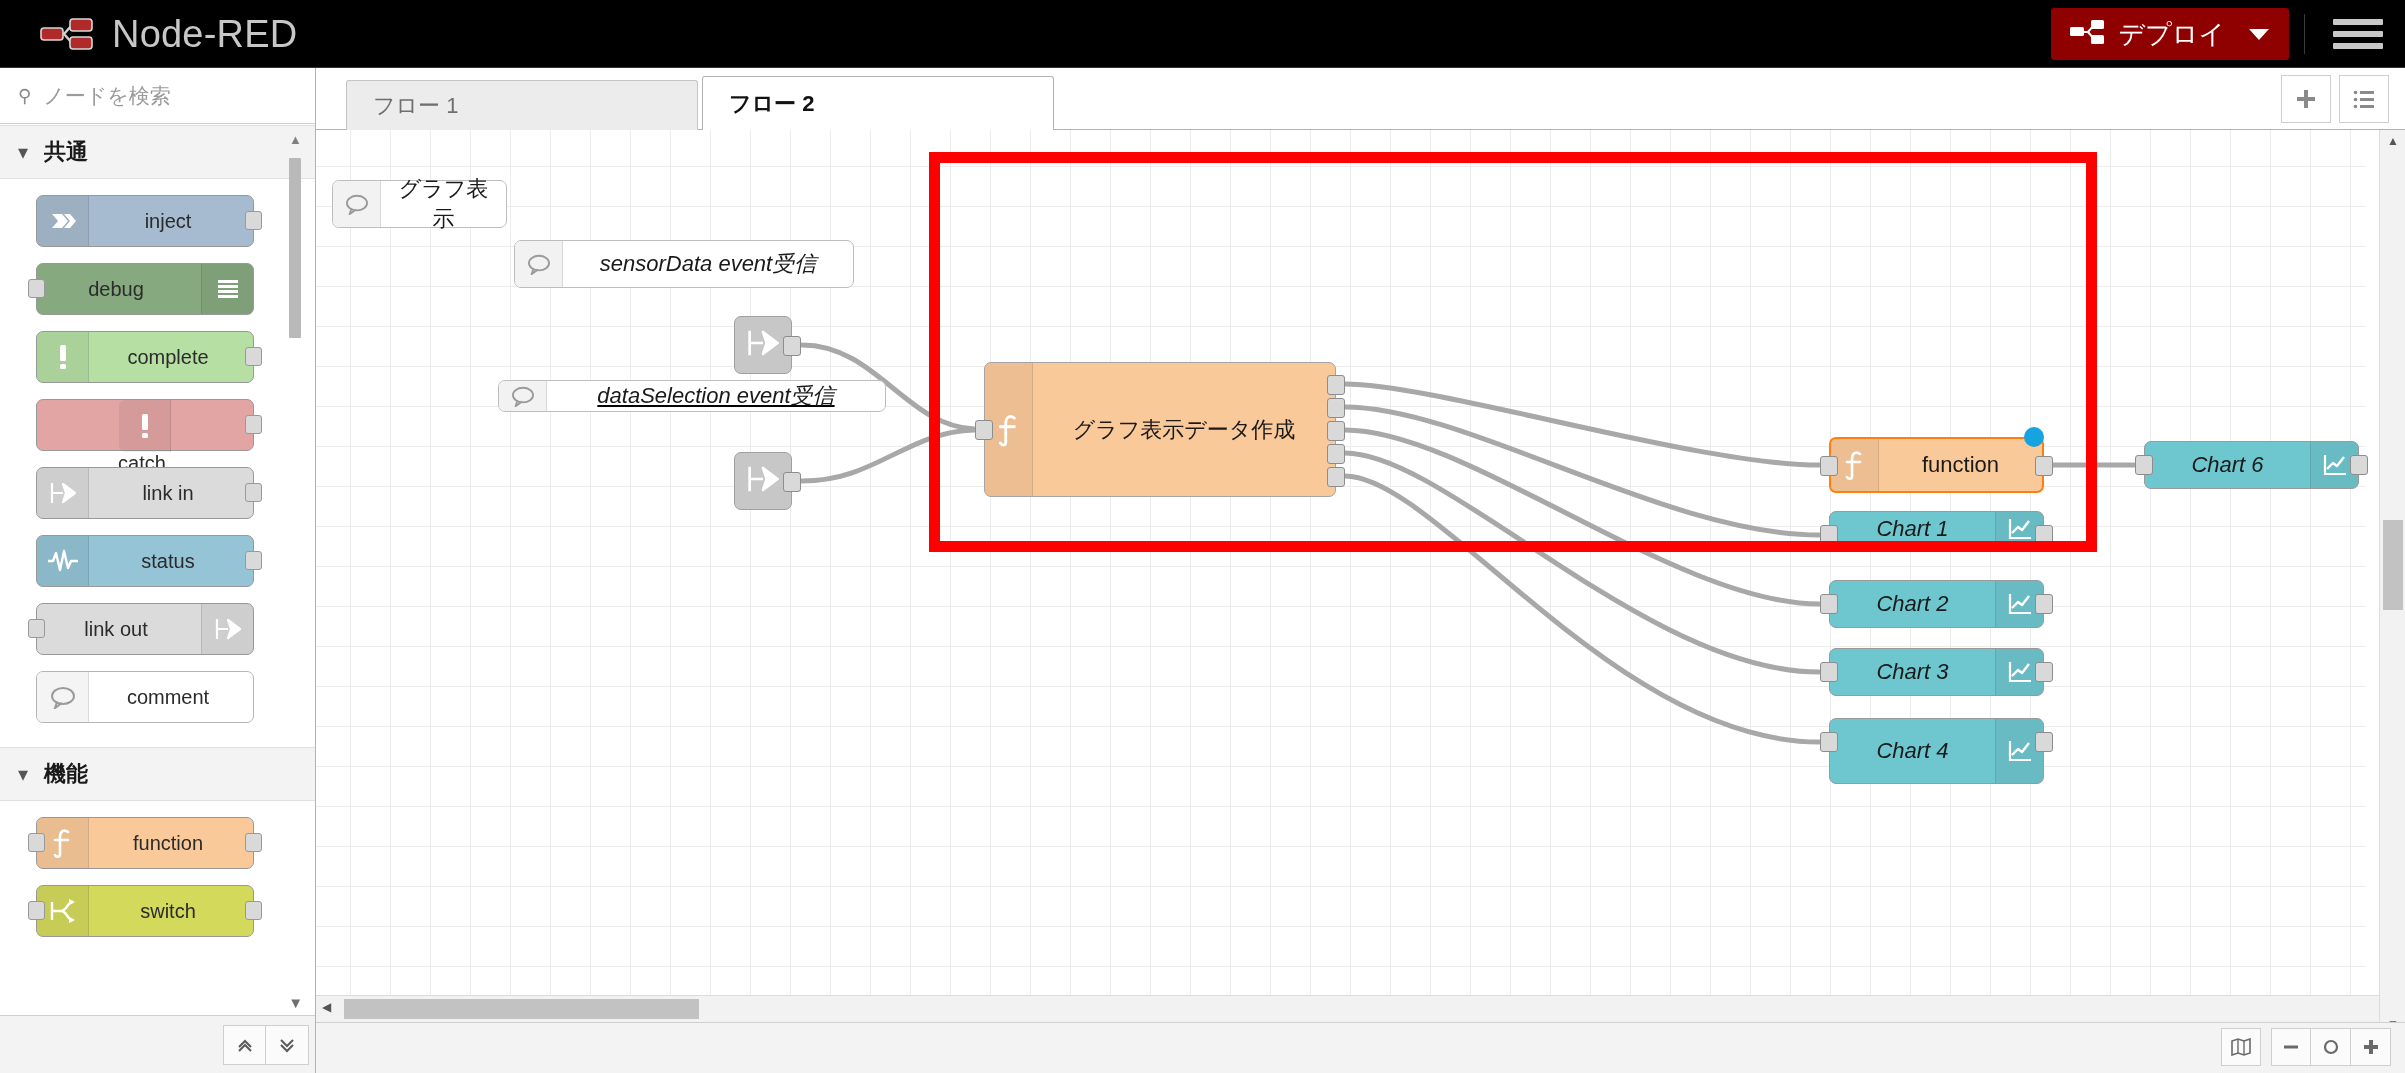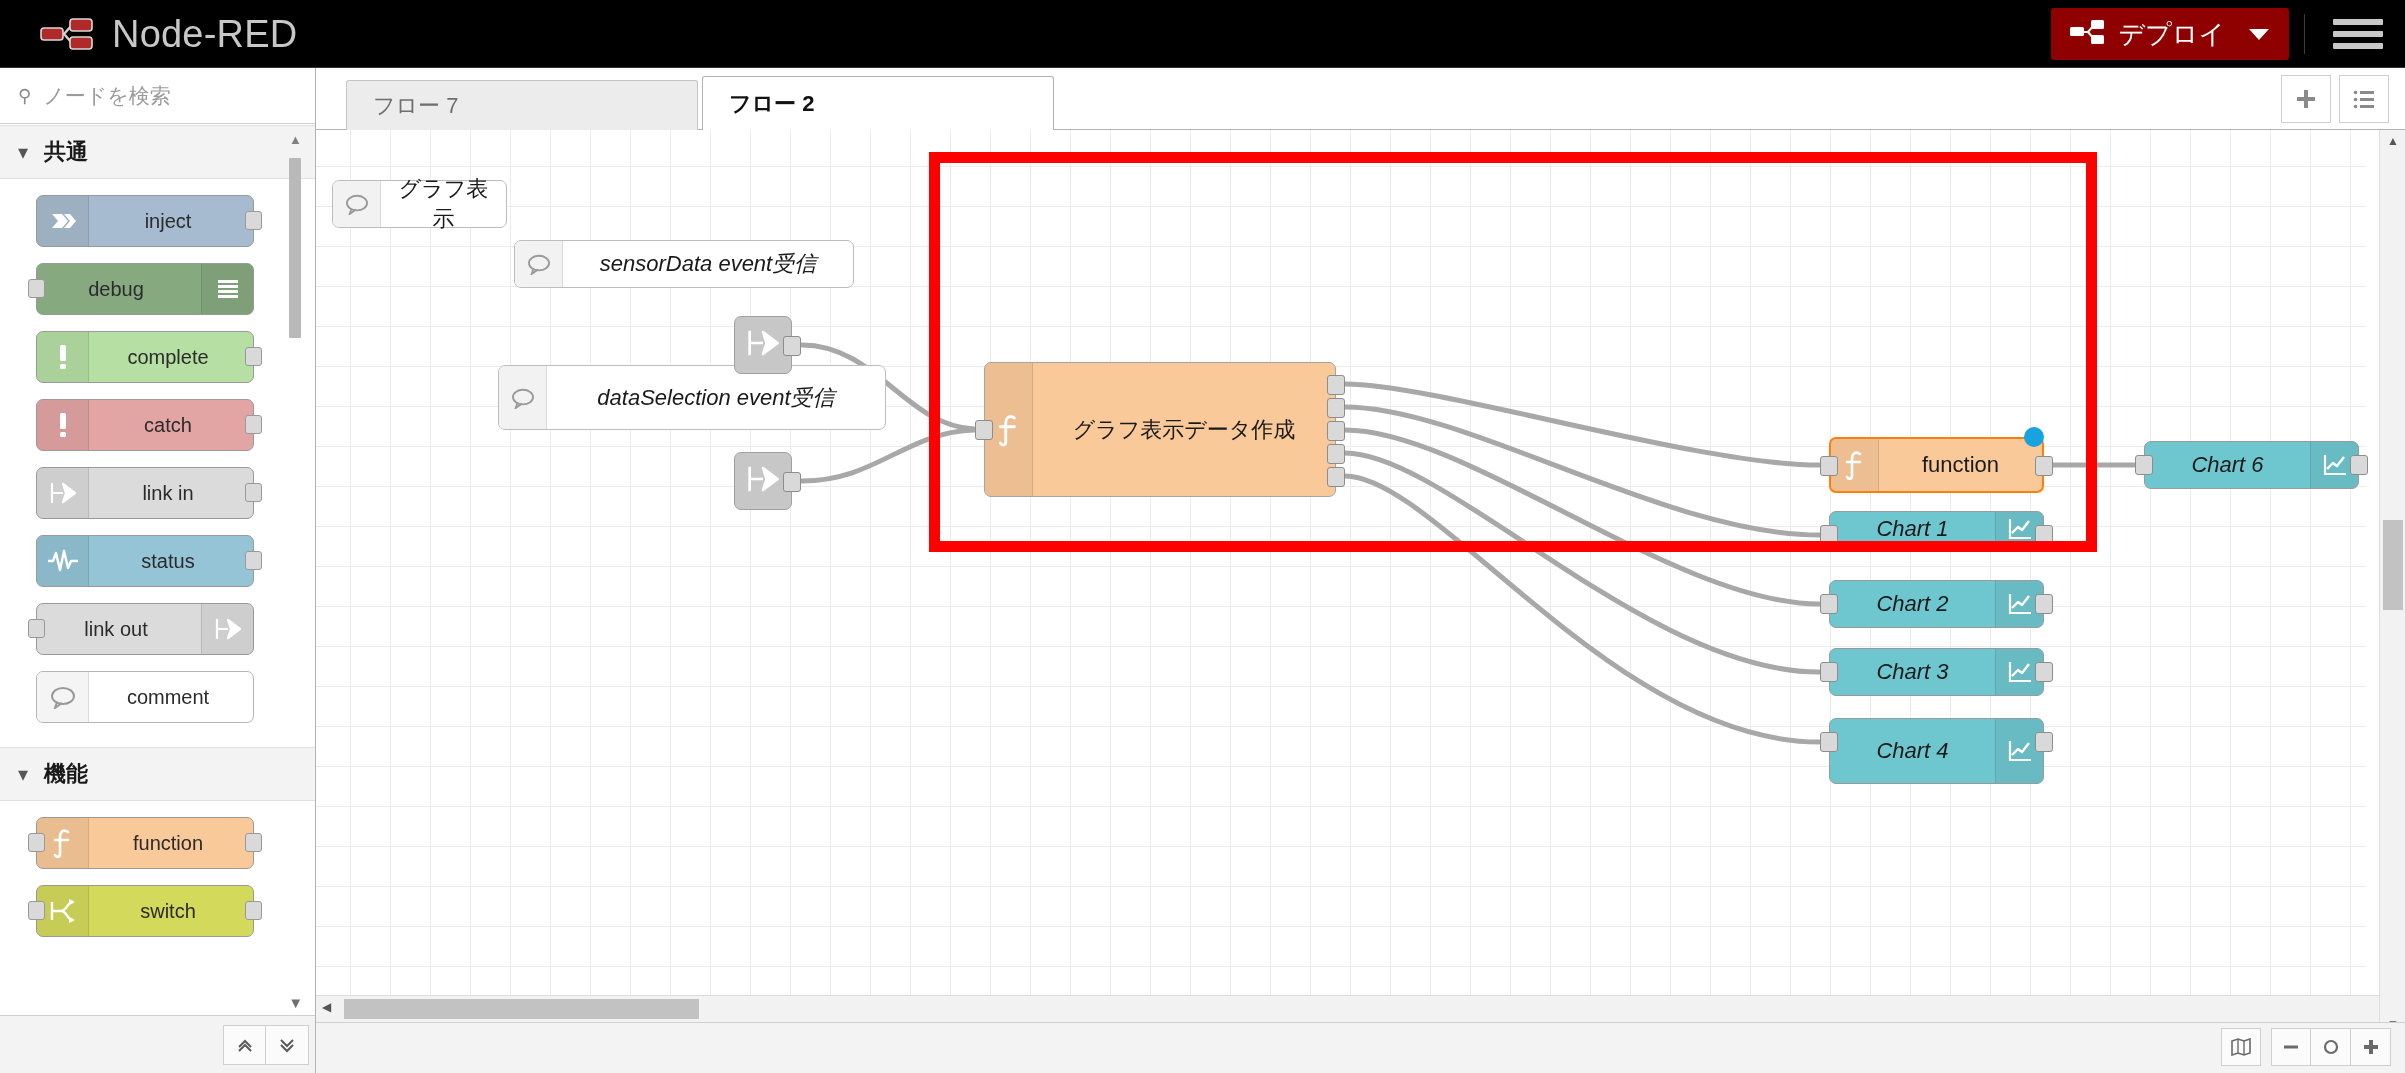--- a/index.html
+++ b/index.html
@@ -376,21 +376,21 @@
         <div class="icon-box">
           <svg width="14" height="26" viewBox="0 0 14 26">
               <rect x="4" y="1" width="6" height="16" rx="1.5" fill="#fff"></rect>
               <rect x="4" y="20" width="6" height="5" rx="1.5" fill="#fff"></rect>
             </svg>
         </div>
         <div class="plabel">complete</div>
         <span class="port out"></span>
       </div>
 
-      <div class="pnode" style="background:#e2a5a4;">
+      <div class="pnode" style="background:#e2a5a4;flex-direction:column;">
         <div class="icon-box">
           <svg width="14" height="26" viewBox="0 0 14 26">
               <rect x="4" y="1" width="6" height="16" rx="1.5" fill="#fff"></rect>
               <rect x="4" y="20" width="6" height="5" rx="1.5" fill="#fff"></rect>
             </svg>
         </div>
         <div class="plabel">catch</div>
         <span class="port out"></span>
       </div>
 
@@ -484,21 +484,21 @@
           <path d="M4 5 L10 11 L16 5" stroke="#5a5a5a" stroke-width="2" fill="none"></path>
           <path d="M4 10 L10 16 L16 10" stroke="#5a5a5a" stroke-width="2" fill="none"></path>
         </svg>
     </div>
   </div>
 </div>
 
 <div id="tabbar">
   <div id="tabbar-inner">
     <div class="tab">
-      <span>フロー 7</span>
+      <span>フロー 1</span>
     </div>
     <div class="tab active">
       <span>フロー 2</span>
     </div>
     <div id="tab-actions">
       <div class="tab-action-btn">
         <svg width="22" height="22" viewBox="0 0 22 22">
             <rect x="9" y="2" width="4" height="18" fill="#8a8a8a"></rect>
             <rect x="2" y="9" width="18" height="4" fill="#8a8a8a"></rect>
           </svg>
@@ -554,21 +554,21 @@
     <div class="node" style="left:198px; top:110px; width:340px; height:48px; background:#ffffff; border-color:#bdbdbd;">
       <div class="icon-box" style="background:#f2f2f2;">
         <svg width="26" height="22" viewBox="0 0 28 24">
             <ellipse cx="14" cy="11" rx="11" ry="8" fill="none" stroke="#9a9a9a" stroke-width="2"></ellipse>
             <path d="M8 17 L6 23 L13 18" fill="none" stroke="#9a9a9a" stroke-width="2"></path>
           </svg>
       </div>
       <div class="nlabel italic">sensorData event受信</div>
     </div>
 
-    <div class="node" style="left:182px; top:235px; width:388px; height:65px; background:#ffffff; border-color:#bdbdbd;">
+    <div class="node" style="left:182px; top:250px; width:388px; height:32px; background:#ffffff; border-color:#bdbdbd;text-decoration:underline;">
       <div class="icon-box" style="background:#f2f2f2;">
         <svg width="26" height="22" viewBox="0 0 28 24">
             <ellipse cx="14" cy="11" rx="11" ry="8" fill="none" stroke="#9a9a9a" stroke-width="2"></ellipse>
             <path d="M8 17 L6 23 L13 18" fill="none" stroke="#9a9a9a" stroke-width="2"></path>
           </svg>
       </div>
       <div class="nlabel italic">dataSelection event受信</div>
     </div>
 
     <div class="node" style="left:418px; top:186px; width:58px; height:58px; background:#c7c7c7; border-color:#a0a0a0; justify-content:center;">

